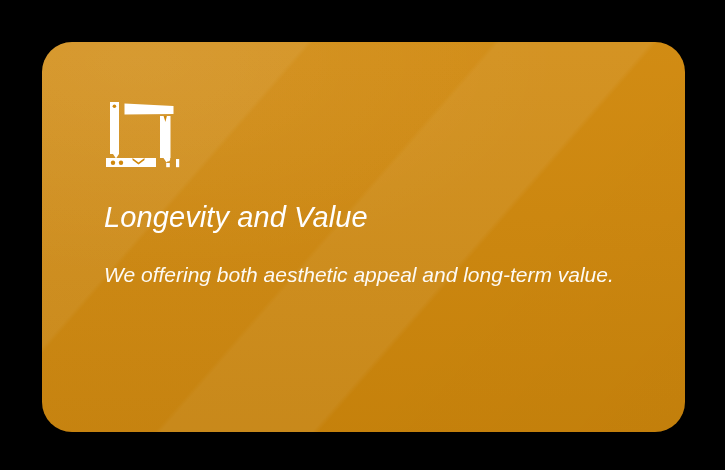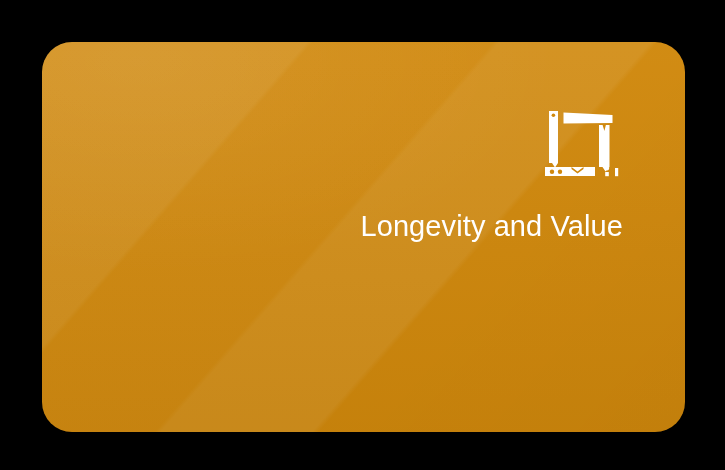--- a/index.html
+++ b/index.html
@@ -61,23 +61,24 @@
       linear-gradient(180deg, rgba(255,255,255,0.03) 0%, rgba(0,0,0,0.05) 100%);
     pointer-events: none;
   }
 
   .card-inner {
     position: relative;
     z-index: 2;
     height: 100%;
     display: flex;
     flex-direction: column;
-    align-items: flex-end;
-    padding: 9px 62px;
+    align-items: flex-start;
+    padding: 0 62px;
     box-sizing: border-box;
+    font-style: italic;
   }
 
   
   .icon-wrap {
     margin-top: 58px;
     width: 80px;
     height: 70px;
     display: flex;
     align-items: center;
     justify-content: center;
@@ -139,17 +140,18 @@
 
             <circle cx="64.0" cy="59.5" r="2.1"></circle>
             <rect x="62.2" y="63.0" width="3.6" height="4.2"></rect>
             <rect x="72.0" y="59.0" width="3.2" height="8.2"></rect>
           </g>
         </svg>
       </div>
 
       <h2 class="card-title">Longevity and Value</h2>
 
+      <p class="card-desc">We offering both aesthetic appeal and long-term value.</p>
 
     </div>
   </div>
 
 </div>
 
 </body></html>

